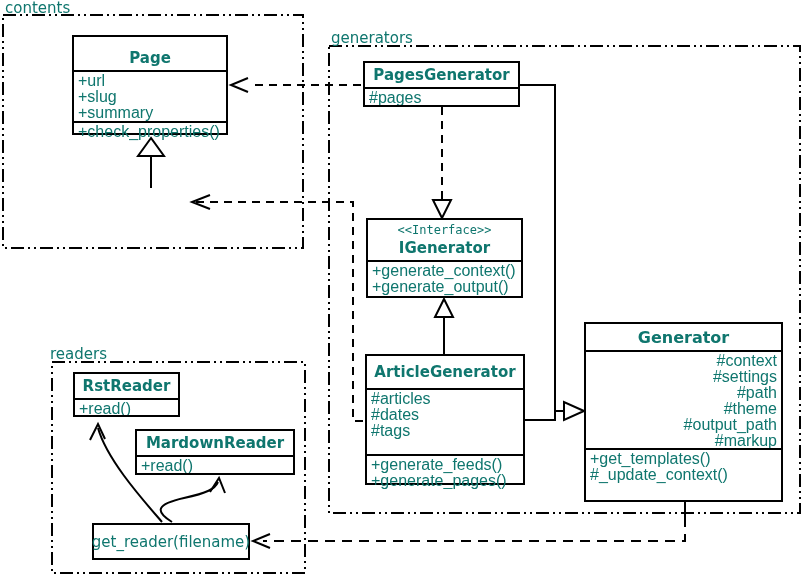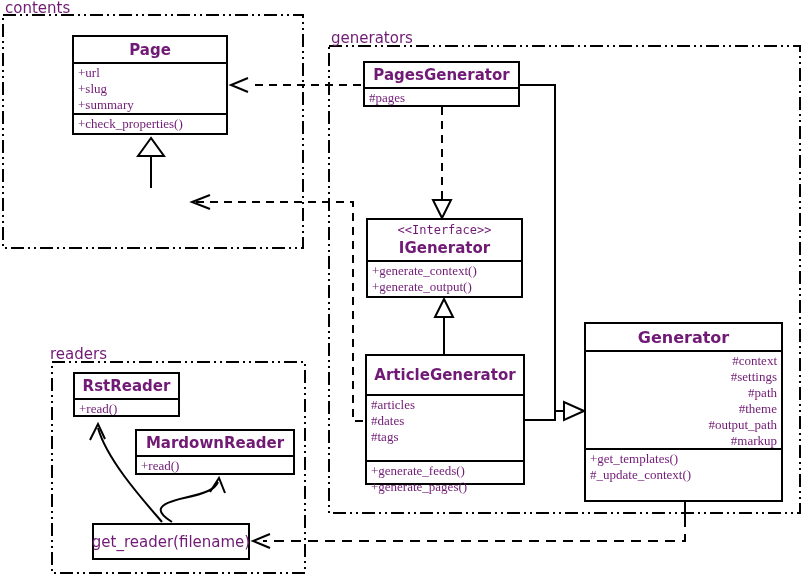--- a/index.html
+++ b/index.html
@@ -1,27 +1,27 @@
 <!DOCTYPE html>
 <html><head>
 <meta charset="utf-8">
 <style>
   html,body{margin:0;padding:0;background:#fff;}
   #canvas{position:relative;width:803px;height:579px;background:#fff;overflow:hidden;
-          font-family:"DejaVu Sans","Liberation Sans",sans-serif;color:#701a75;}
+          font-family:"DejaVu Sans","Liberation Sans",sans-serif;color:#0f766e;}
   #wires{position:absolute;left:0;top:0;z-index:0;}
   .pkg-label{position:absolute;z-index:3;font-size:15px;line-height:15px;white-space:nowrap;}
   .cls{position:absolute;z-index:2;background:#fff;border:2px solid #000;box-sizing:border-box;}
   .cls .title{font-weight:bold;font-size:15px;text-align:center;white-space:nowrap;
               display:flex;align-items:center;justify-content:center;}
   .cls .stereo{font-family:"DejaVu Sans Mono","Liberation Mono",monospace;font-size:12px;
                text-align:center;line-height:16px;}
   .sec{border-top:2px solid #000;padding:1px 4px;box-sizing:border-box;overflow:hidden;}
-  .sec div{font-family:Liberation Serif, serif;
-           font-size:13px;line-height:16px;white-space:pre;}
+  .sec div{font-family:Liberation Sans, sans-serif;
+           font-size:16px;line-height:16px;white-space:pre;}
   .plainbox{position:absolute;z-index:2;background:#fff;border:2px solid #000;box-sizing:border-box;
             display:flex;align-items:center;justify-content:center;font-size:15px;white-space:nowrap;}
 </style>
 </head>
 <body>
 
 <div id="canvas">
 
   <svg id="wires" width="803" height="579" viewBox="0 0 803 579">
 
@@ -76,21 +76,21 @@
       <path d="M172,522 C154,511 157,504 184,498 C207,493 215,489 218,482" fill="none" stroke="#000" stroke-width="2"></path>
       <polyline points="210,492 219,478 225,493" fill="none" stroke="#000" stroke-width="2"></polyline>
     </g>
   </svg>
 
   <div class="pkg-label" style="left:5px;top:1px;">contents</div>
   <div class="pkg-label" style="left:331px;top:31px;">generators</div>
   <div class="pkg-label" style="left:50px;top:347px;">readers</div>
 
   <div class="cls" style="left:72px;top:35px;width:156px;height:100px;">
-    <div class="title" style="height:25px;">Page</div>
+    <div class="title" style="height:25px;margin-top:8px;">Page</div>
     <div class="sec" style="height:51px;">
       <div>+url</div>
       <div>+slug</div>
       <div>+summary</div>
     </div>
     <div class="sec" style="height:22px;">
       <div>+check_properties()</div>
     </div>
   </div>
 
@@ -107,21 +107,21 @@
       <div class="stereo">&lt;&lt;Interface&gt;&gt;</div>
       <div class="title" style="height:20px;">IGenerator</div>
     </div>
     <div class="sec" style="height:36px;">
       <div>+generate_context()</div>
       <div>+generate_output()</div>
     </div>
   </div>
 
   <div class="cls" style="left:365px;top:354px;width:160px;height:131px;">
-    <div class="title" style="height:38px;border-radius:10px;">ArticleGenerator</div>
+    <div class="title" style="height:32px;border-radius:10px;">ArticleGenerator</div>
     <div class="sec" style="height:66px;">
       <div>#articles</div>
       <div>#dates</div>
       <div>#tags</div>
     </div>
     <div class="sec" style="height:35px;">
       <div>+generate_feeds()</div>
       <div>+generate_pages()</div>
     </div>
   </div>

